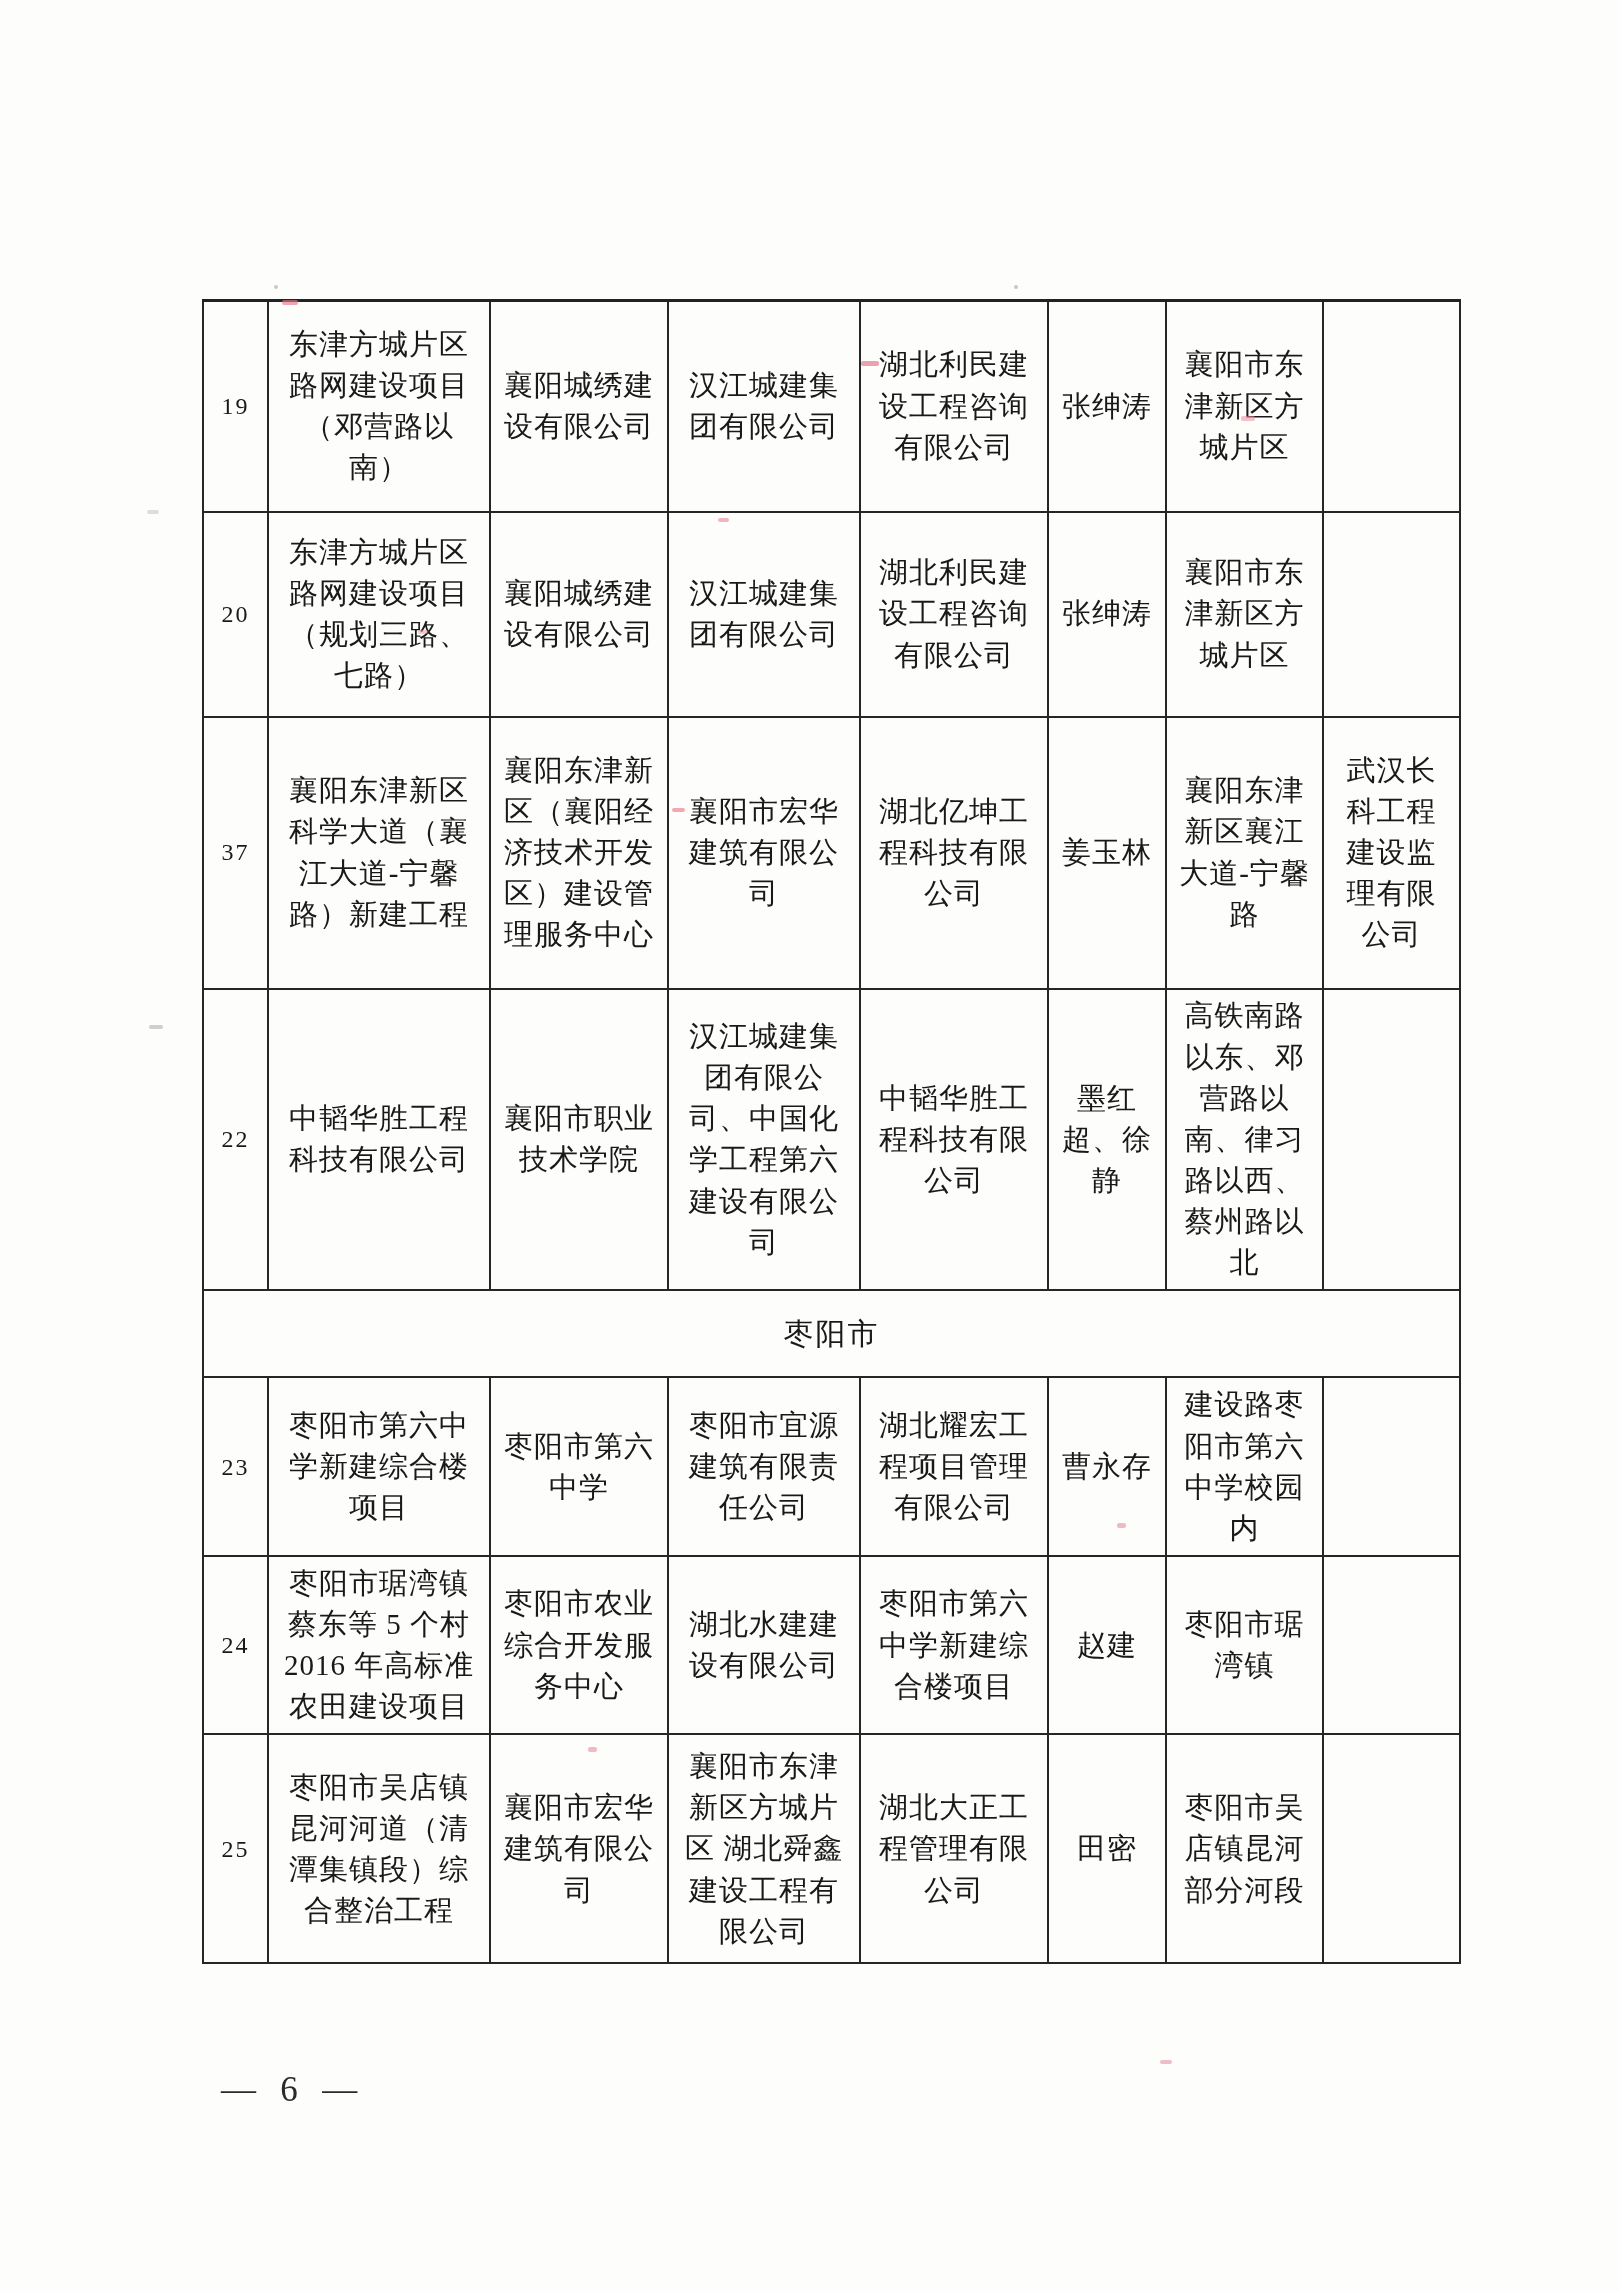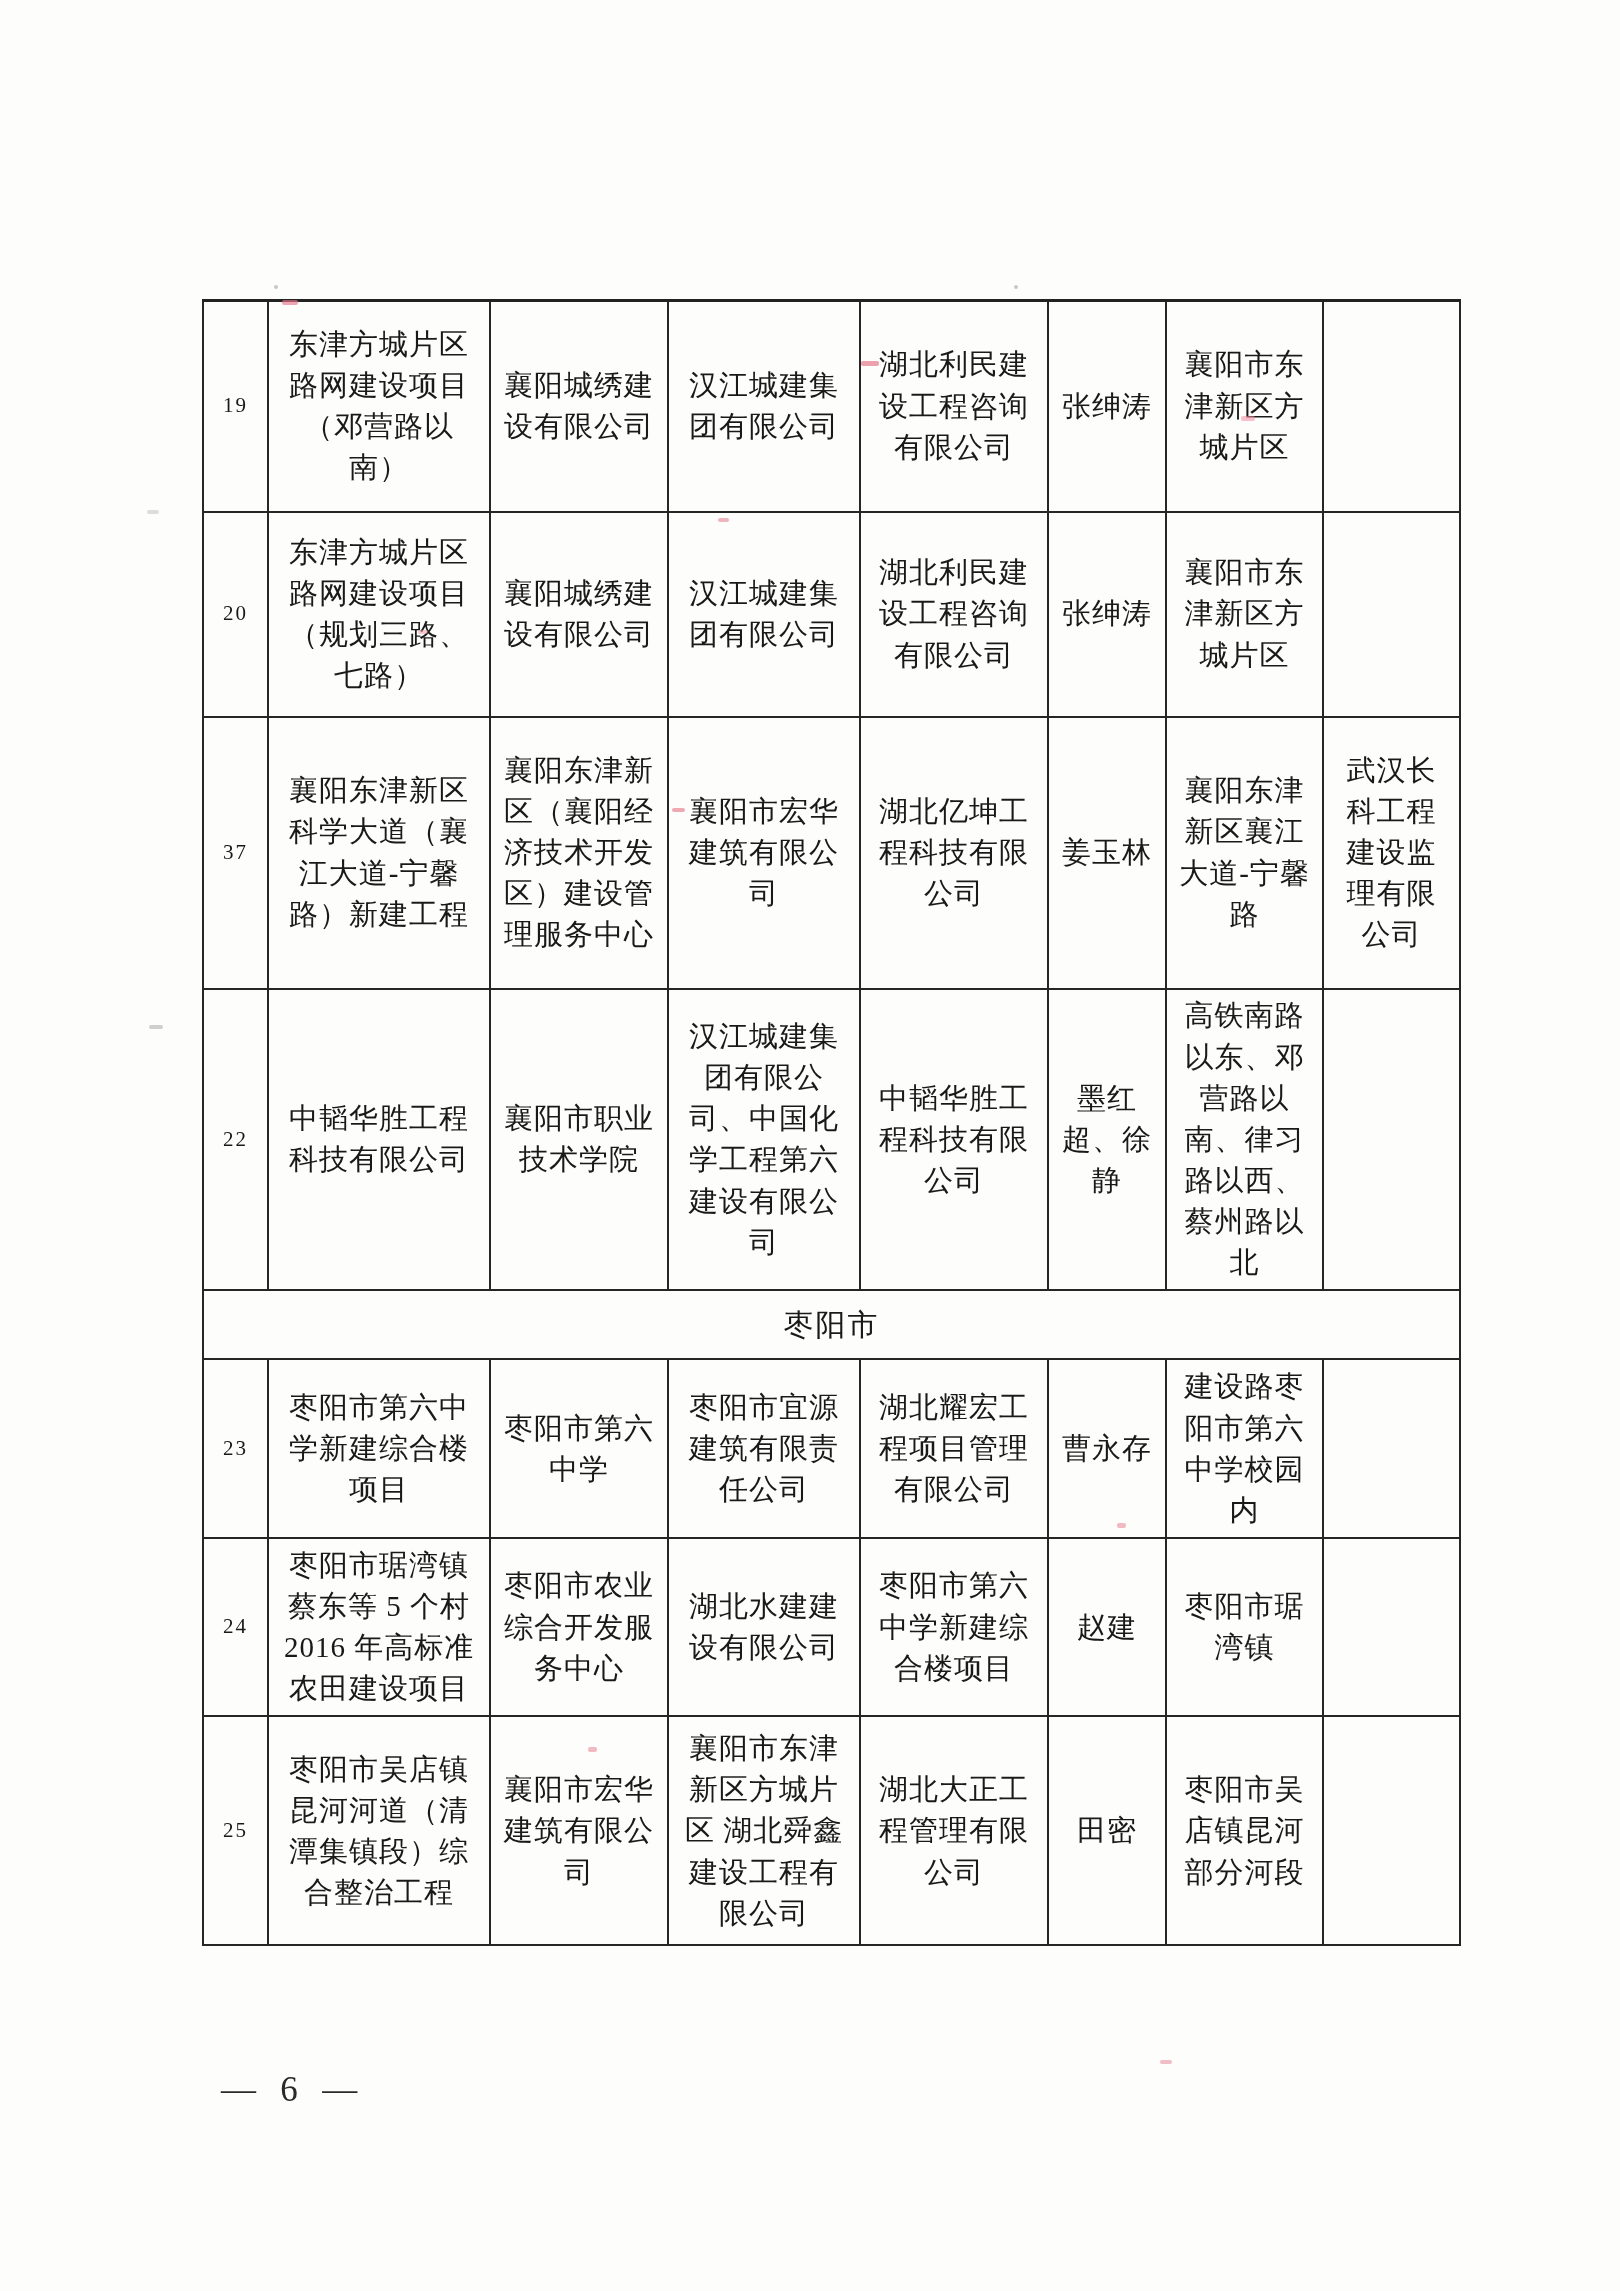--- a/index.html
+++ b/index.html
@@ -31,21 +31,21 @@
     vertical-align: middle;
     text-align: center;
     font-size: 29px;
     line-height: 1.42;
     letter-spacing: 1px;
     padding: 5.9px 7.8px;
     color: #191919;
     overflow: hidden;
   }
   table.doc-table td.seq {
-    font-size: 21px;
+    font-size: 24px;
     letter-spacing: 2px;
   }
   tr.thick-top td {
     border-top-width: 2.9px;
   }
   tr.section-row td {
     font-size: 30px;
     letter-spacing: 2px;
     padding: 3.9px 7.8px;
   }
@@ -114,21 +114,21 @@
       <tr style="height:272px" class="thick-top">
         <td class="seq">22</td>
         <td>中韬华胜工程科技有限公司</td>
         <td>襄阳市职业技术学院</td>
         <td>汉江城建集团有限公司、中国化学工程第六建设有限公司</td>
         <td>中韬华胜工程科技有限公司</td>
         <td>墨红超、徐静</td>
         <td>高铁南路以东、邓营路以南、律习路以西、蔡州路以北</td>
         <td></td>
       </tr>
-      <tr style="height:69px" class="section-row">
+      <tr style="height:87px" class="section-row">
         <td colspan="8">枣阳市</td>
       </tr>
       <tr style="height:172px">
         <td class="seq">23</td>
         <td>枣阳市第六中学新建综合楼项目</td>
         <td>枣阳市第六中学</td>
         <td>枣阳市宜源建筑有限责任公司</td>
         <td>湖北耀宏工程项目管理有限公司</td>
         <td>曹永存</td>
         <td>建设路枣阳市第六中学校园内</td>

